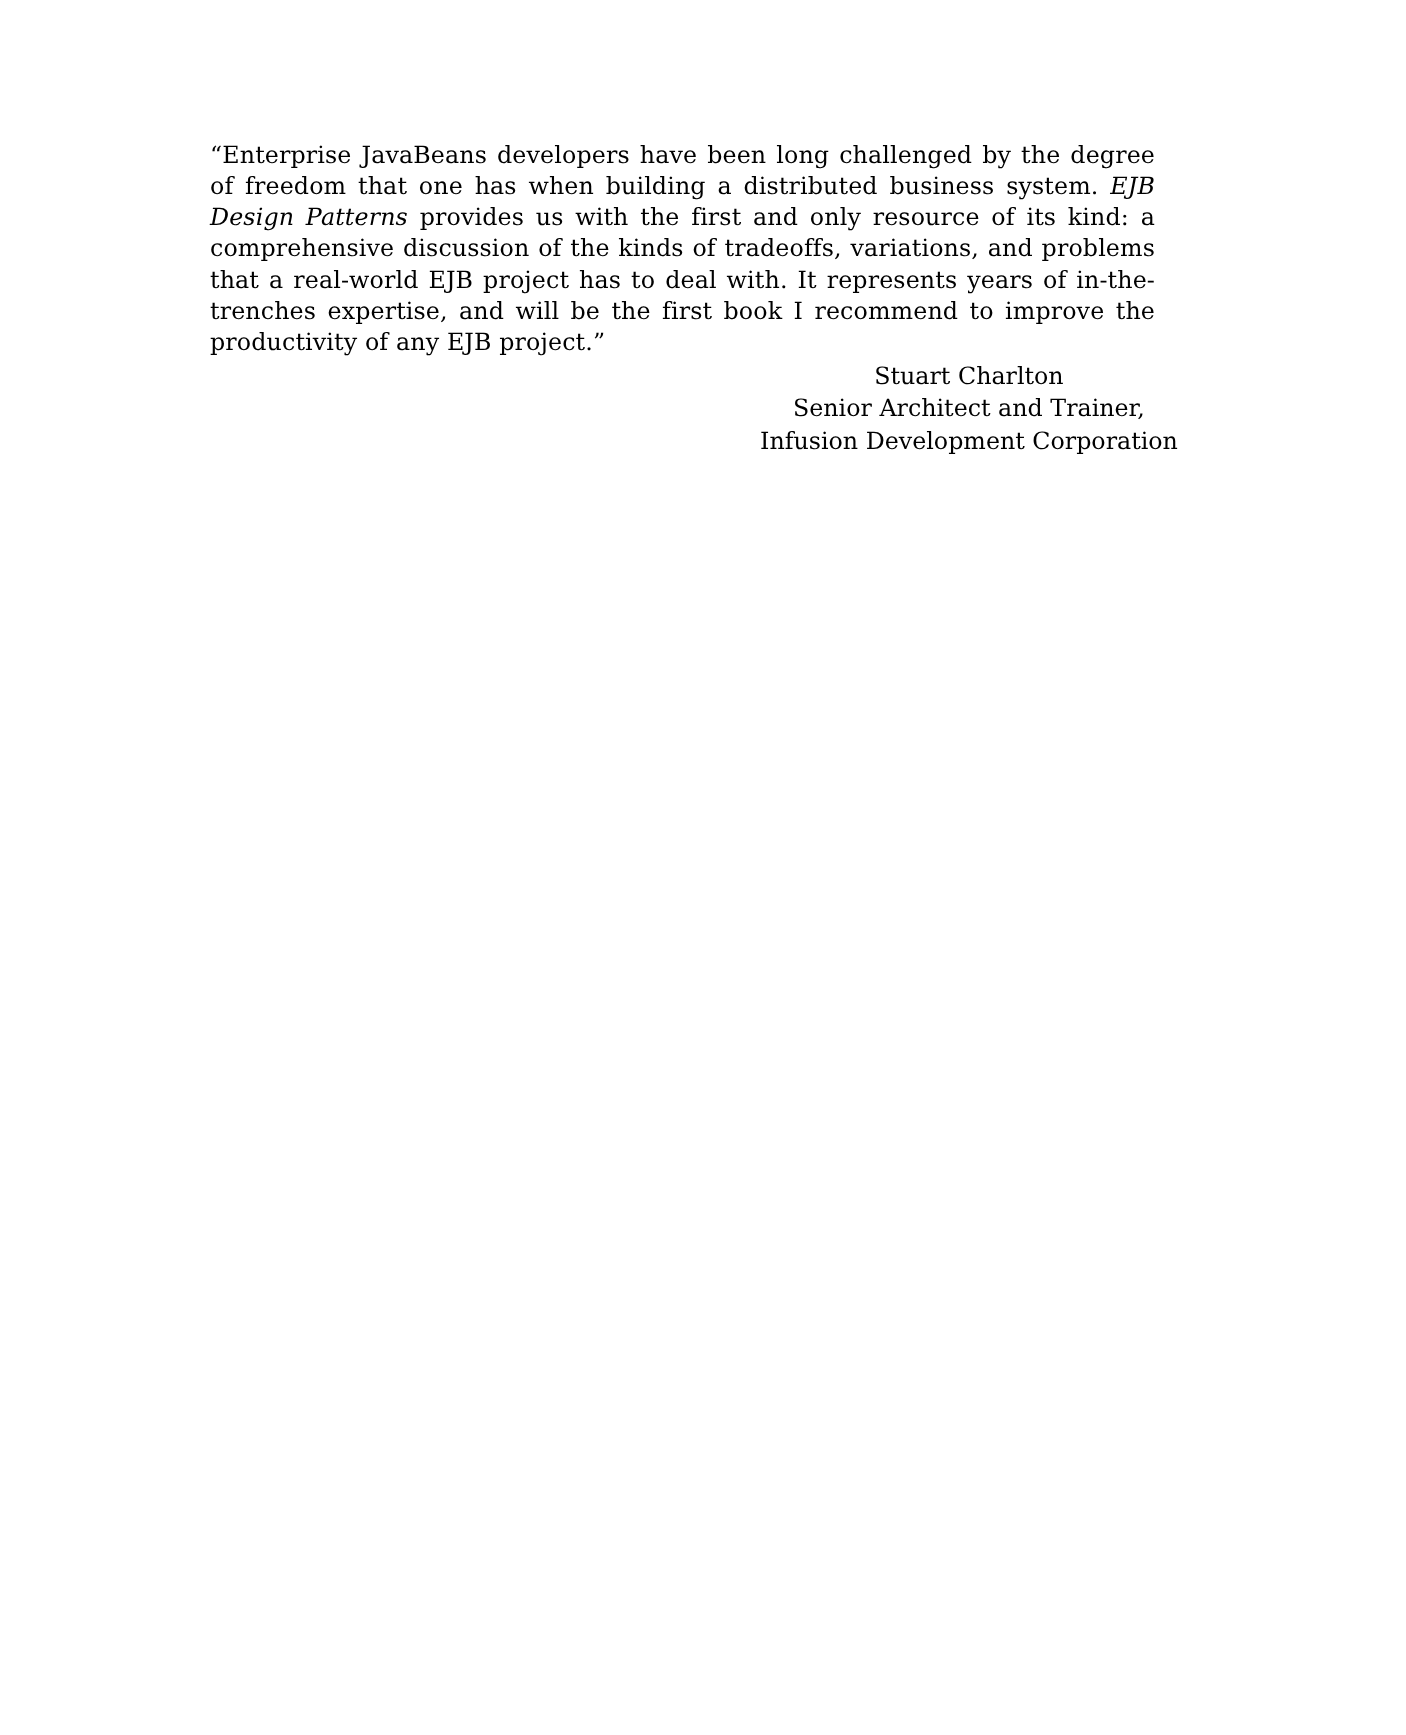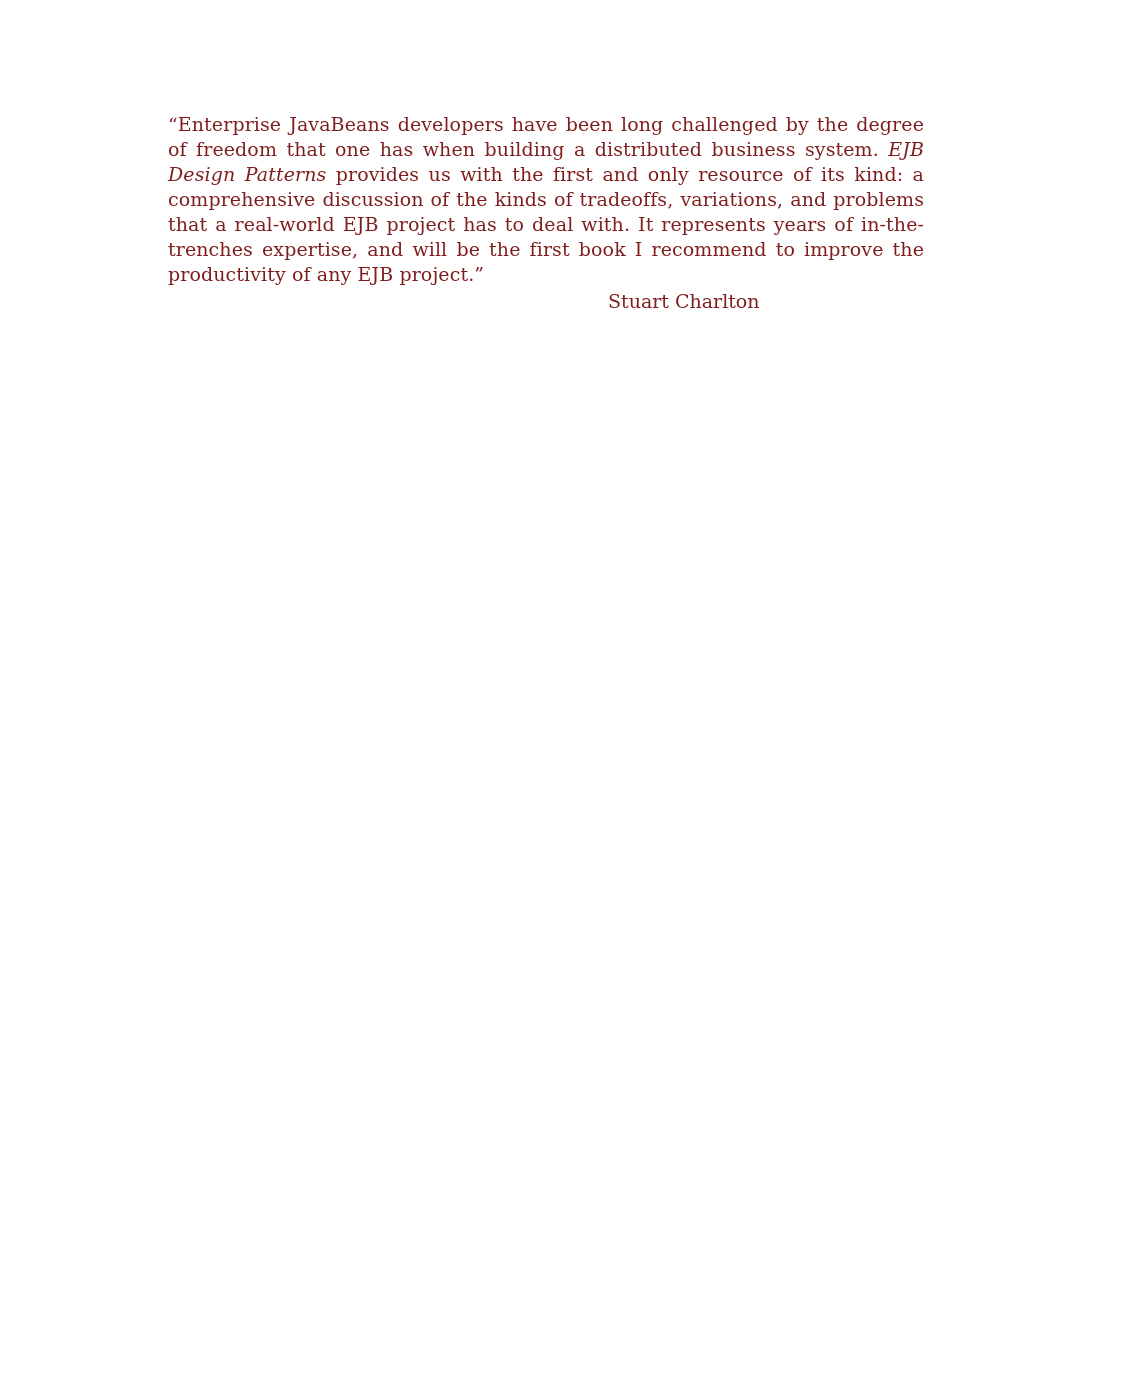--- a/index.html
+++ b/index.html
@@ -7,21 +7,21 @@
     padding: 0;
     background: #ffffff;
   }
   .page {
     position: relative;
     width: 1125px;
     height: 1388px;
     background: #ffffff;
     overflow: hidden;
     font-family: "DejaVu Serif", "Liberation Serif", serif;
-    color: #7f1d1d;
+    color: #000000;
   }
   .quote {
     position: absolute;
     left: 168px;
     top: 112px;
     width: 756px;
     margin: 0;
     font-size: 19px;
     line-height: 25px;
     text-align: justify;
@@ -42,15 +42,17 @@
 </style>
 </head>
 <body>
 
 <div class="page">
 
   <p class="quote"><span>“Enterprise JavaBeans developers have been long challenged by the degree of freedom that one has when building a distributed business system. </span><span class="book-title">EJB Design Patterns</span><span> provides us with the first and only resource of its kind: a comprehensive discussion of the kinds of tradeoffs, variations, and problems that a real-world EJB project has to deal with. It represents years of in-the-trenches expertise, and will be the first book I recommend to improve the productivity of any EJB project.”</span></p>
 
   <div class="attribution">
     <div>Stuart Charlton</div>
+    <div>Senior Architect and Trainer,</div>
+    <div>Infusion Development Corporation</div>
   </div>
 
 </div>
 
 </body></html>

